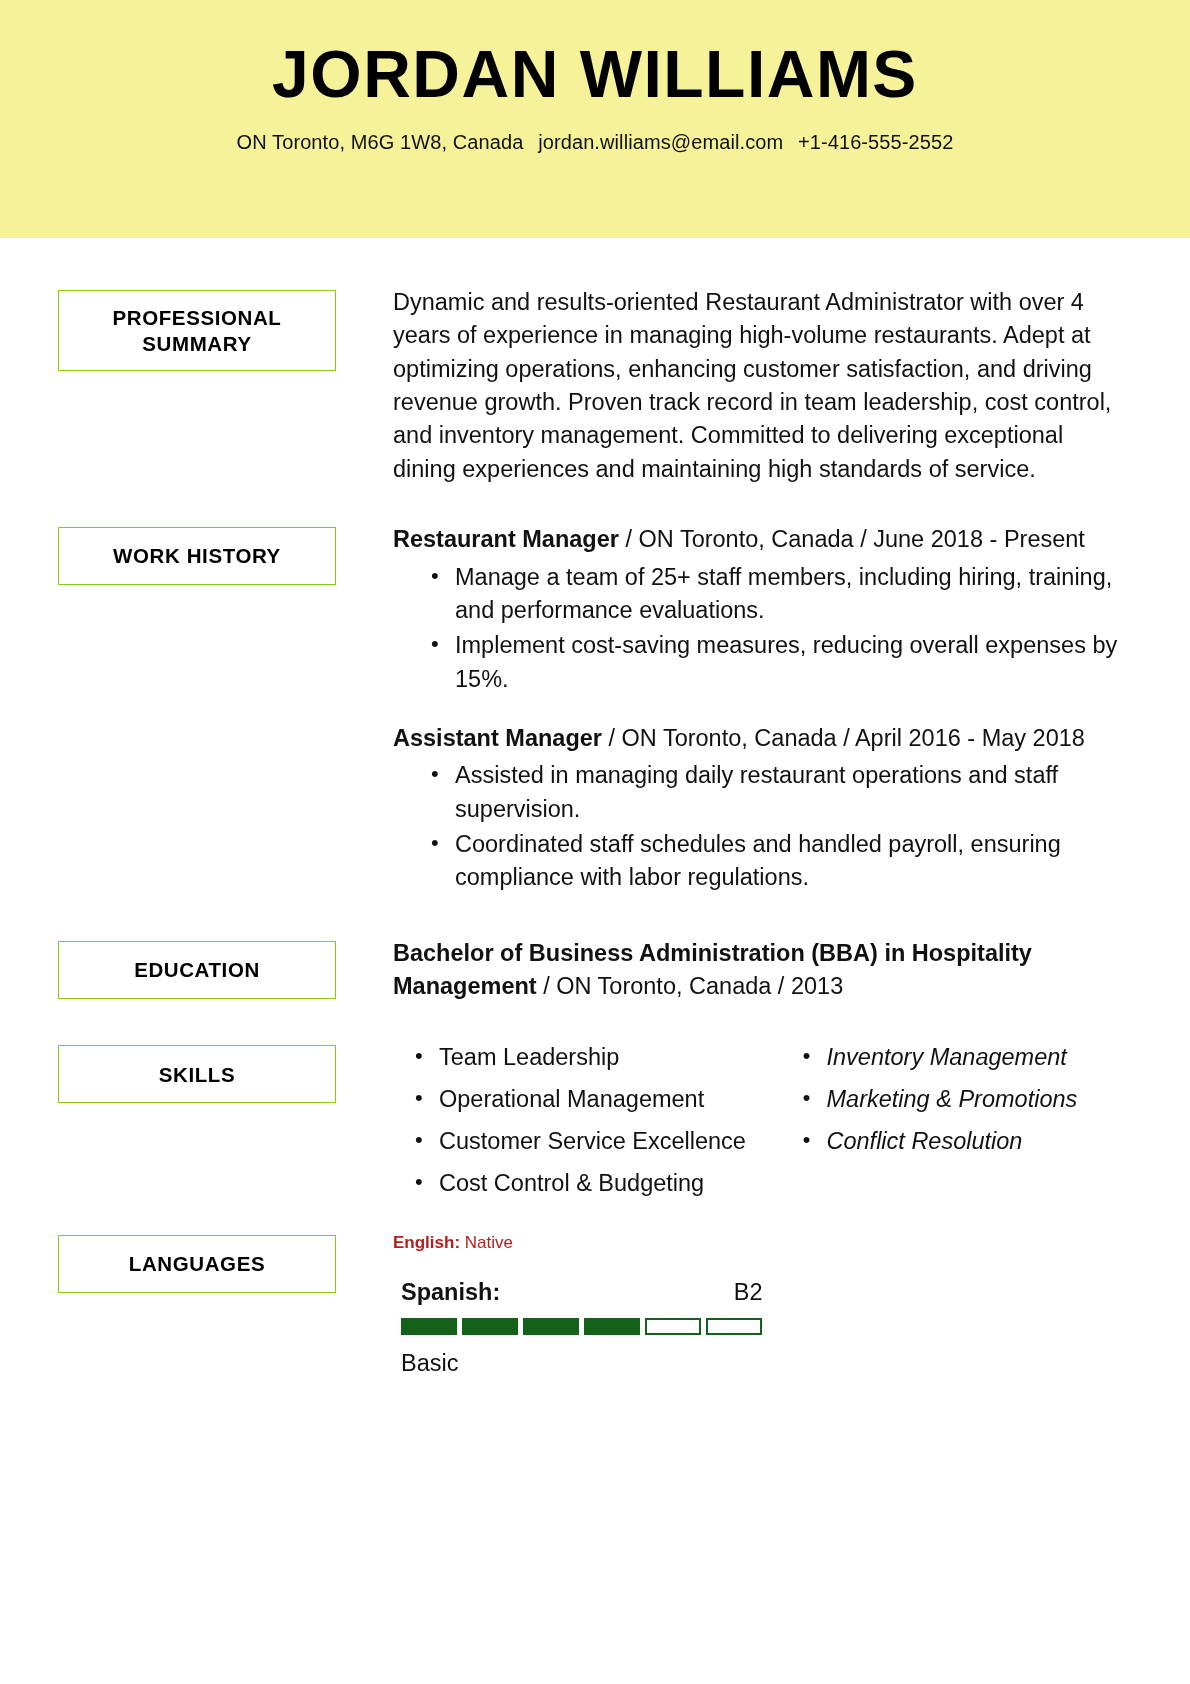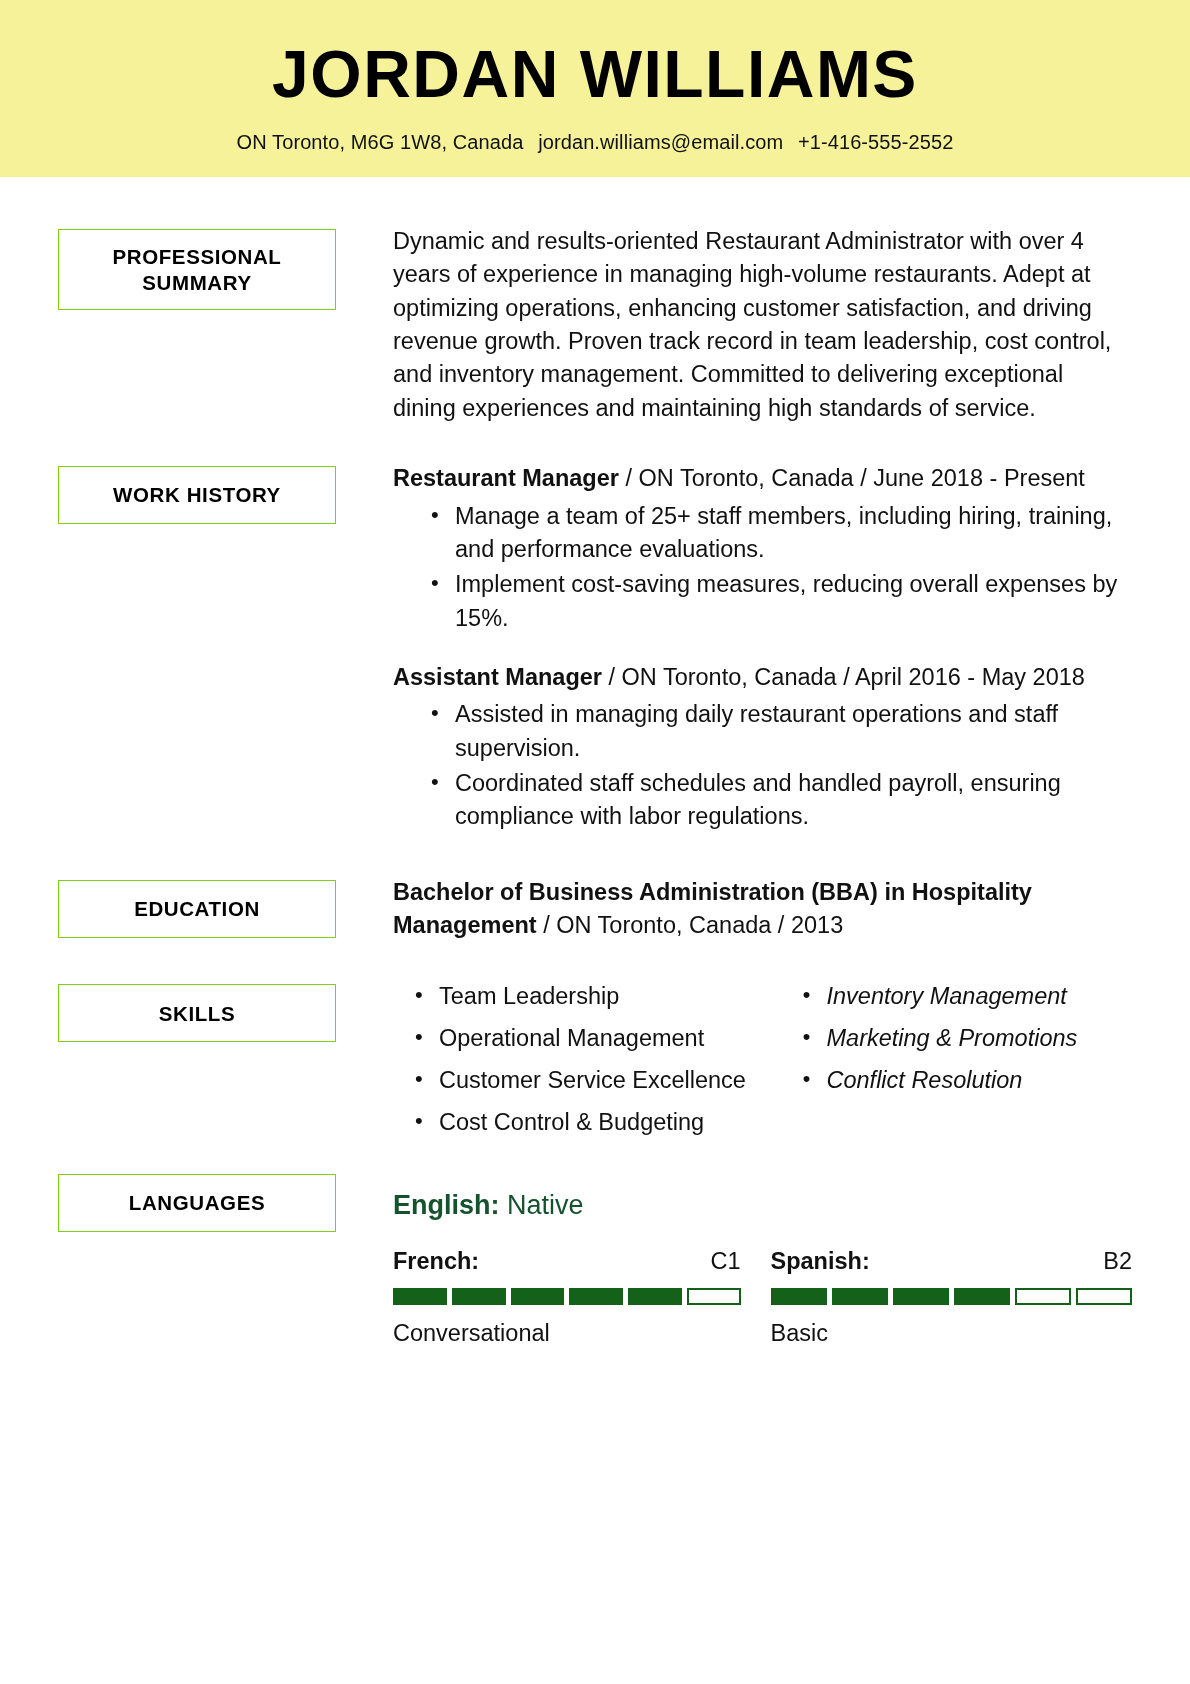--- a/index.html
+++ b/index.html
@@ -13,21 +13,21 @@
     font-family: "Liberation Sans", sans-serif;
     color: #000000;
     position: relative;
     overflow: hidden;
   }
 
   
   .header {
     background: #f6f29a;
     width: 1190px;
-    height: 177px;
+    height: 238px;
     box-sizing: border-box;
     padding-top: 40px;
     text-align: center;
   }
   .full-name {
     font-size: 66px;
     font-weight: 700;
     letter-spacing: 1.5px;
     line-height: 1.05;
     margin: 0 0 22px 0;
@@ -146,24 +146,24 @@
   ul.skills-list li:before {
     content: "\2022";
     position: absolute;
     left: 0;
     top: -1px;
     font-size: 22px;
   }
 
   
   .lang-native {
-    font-size: 27px;
+    font-size: 17px;
     line-height: 1.42;
-    margin: 16px 0 22px 0;
-    color: #14532d;
+    margin: 0 0 22px 0;
+    color: #b91c1c;
   }
   .lang-native b { font-weight: 700; }
   .lang-grid {
     display: flex;
     width: 100%;
   }
   .lang-col {
     width: 50%;
     box-sizing: border-box;
     padding-right: 22px;
@@ -308,35 +308,20 @@
     </div>
     <div class="content-col">
 
       <p class="lang-native">
         <b>English:</b>
         <span>Native</span>
       </p>
 
       <div class="lang-grid">
 
-        <div class="lang-col first">
-          <div class="lang-head">
-            <span class="name">French:</span>
-            <span class="cefr">C1</span>
-          </div>
-          <div class="bar">
-            <span class="seg filled"></span>
-            <span class="seg filled"></span>
-            <span class="seg filled"></span>
-            <span class="seg filled"></span>
-            <span class="seg filled"></span>
-            <span class="seg"></span>
-          </div>
-          <div class="lang-desc">Conversational</div>
-        </div>
 
         <div class="lang-col second">
           <div class="lang-head">
             <span class="name">Spanish:</span>
             <span class="cefr">B2</span>
           </div>
           <div class="bar">
             <span class="seg filled"></span>
             <span class="seg filled"></span>
             <span class="seg filled"></span>

